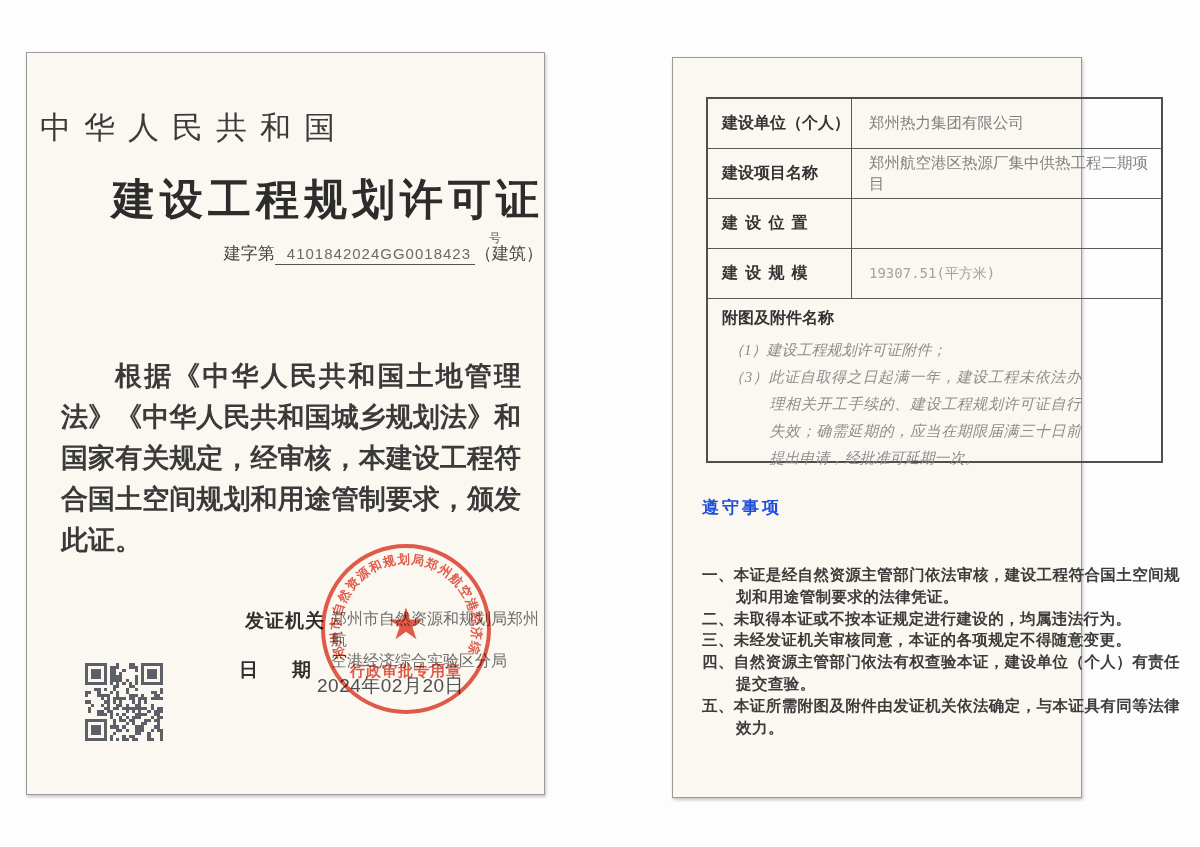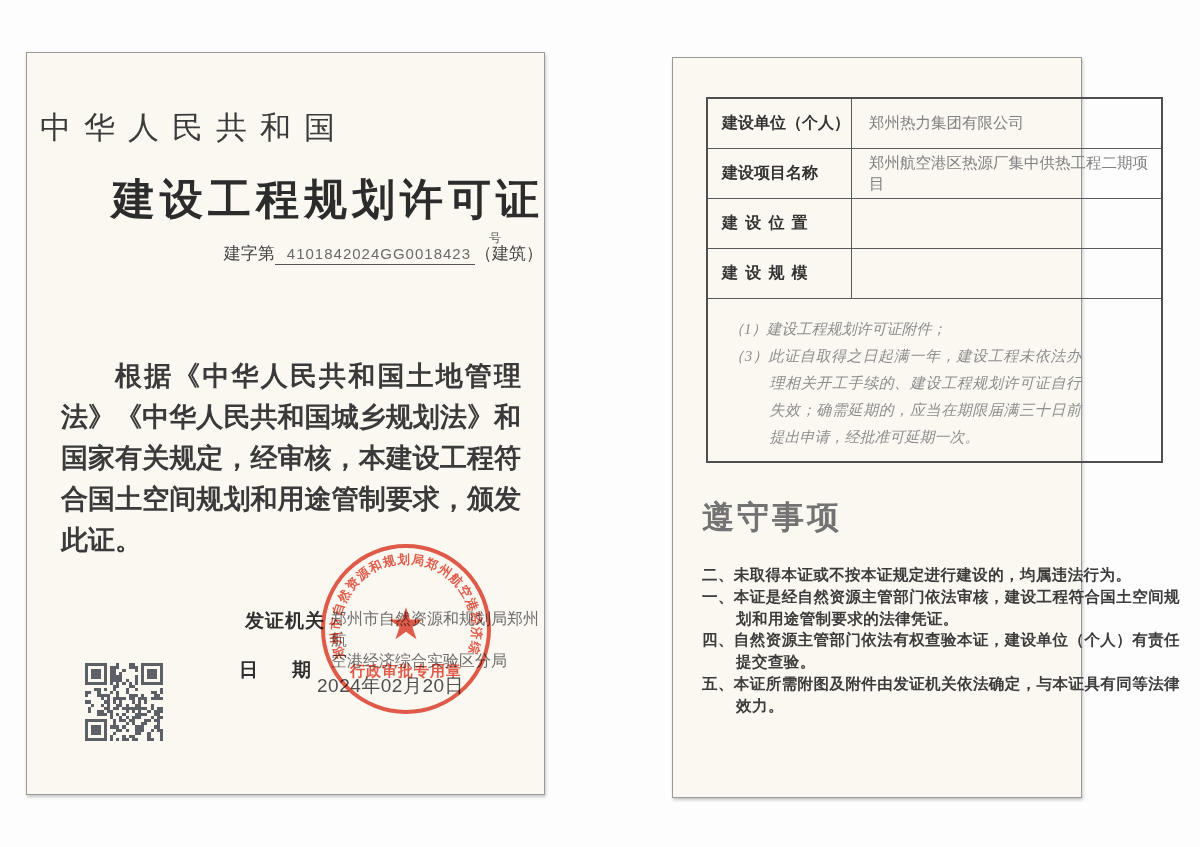--- a/index.html
+++ b/index.html
@@ -100,21 +100,21 @@
   .t-attach { padding:9px 14px 10px; height:162px; }
   .attach-label { font-size:16px; font-weight:700; color:#333; }
   .attach-items { margin:8px 0 0 7px; width:352px;font-style:italic; }
   .attach-item {
     font-size:15px; line-height:27px; color:#8d8d8d;
     font-family:"Liberation Serif", serif;
     padding-left:2.7em; text-indent:-2.7em; text-align:justify;
   }
   .observe-heading {
     position:absolute; left:29px; top:438px;
-    font-size:32px; font-weight:600; color:#737373; letter-spacing:3px;
+    font-size:17px; font-weight:600; color:#1d4ed8; letter-spacing:3px;
   }
   .observe-list { position:absolute; left:29px; top:506px; width:478px; }
   .observe-item {
     font-size:15.5px; font-weight:600; color:#3c3c3c;
     line-height:21.8px; letter-spacing:.4px; text-align:justify;
     padding-left:2.2em; text-indent:-2.2em;
   }
 </style>
 </head>
 <body>
@@ -469,31 +469,34 @@
       </div>
       <div class="t-row">
         <div class="t-label">建设项目名称</div>
         <div class="t-value">郑州航空港区热源厂集中供热工程二期项目</div>
       </div>
       <div class="t-row">
         <div class="t-label">建设位置</div>
       </div>
       <div class="t-row">
         <div class="t-label">建设规模</div>
+        <div class="t-value">19307.51(平方米)</div>
       </div>
       <div class="t-attach">
+        <div class="attach-label">附图及附件名称</div>
         <div class="attach-items">
           <div class="attach-item">（1）建设工程规划许可证附件；</div>
           <div class="attach-item">（3）此证自取得之日起满一年，建设工程未依法办理相关开工手续的、建设工程规划许可证自行失效；确需延期的，应当在期限届满三十日前提出申请，经批准可延期一次。</div>
         </div>
       </div>
     </div>
 
     <div class="observe-heading">遵守事项</div>
 
     <div class="observe-list">
+      <div class="observe-item">一、本证是经自然资源主管部门依法审核，建设工程符合国土空间规划和用途管制要求的法律凭证。</div>
       <div class="observe-item">二、未取得本证或不按本证规定进行建设的，均属违法行为。</div>
-      <div class="observe-item">一、本证是经自然资源主管部门依法审核，建设工程符合国土空间规划和用途管制要求的法律凭证。</div>
+      <div class="observe-item">三、未经发证机关审核同意，本证的各项规定不得随意变更。</div>
       <div class="observe-item">四、自然资源主管部门依法有权查验本证，建设单位（个人）有责任提交查验。</div>
       <div class="observe-item">五、本证所需附图及附件由发证机关依法确定，与本证具有同等法律效力。</div>
     </div>
   </div>
 </div>
 
 </body></html>

